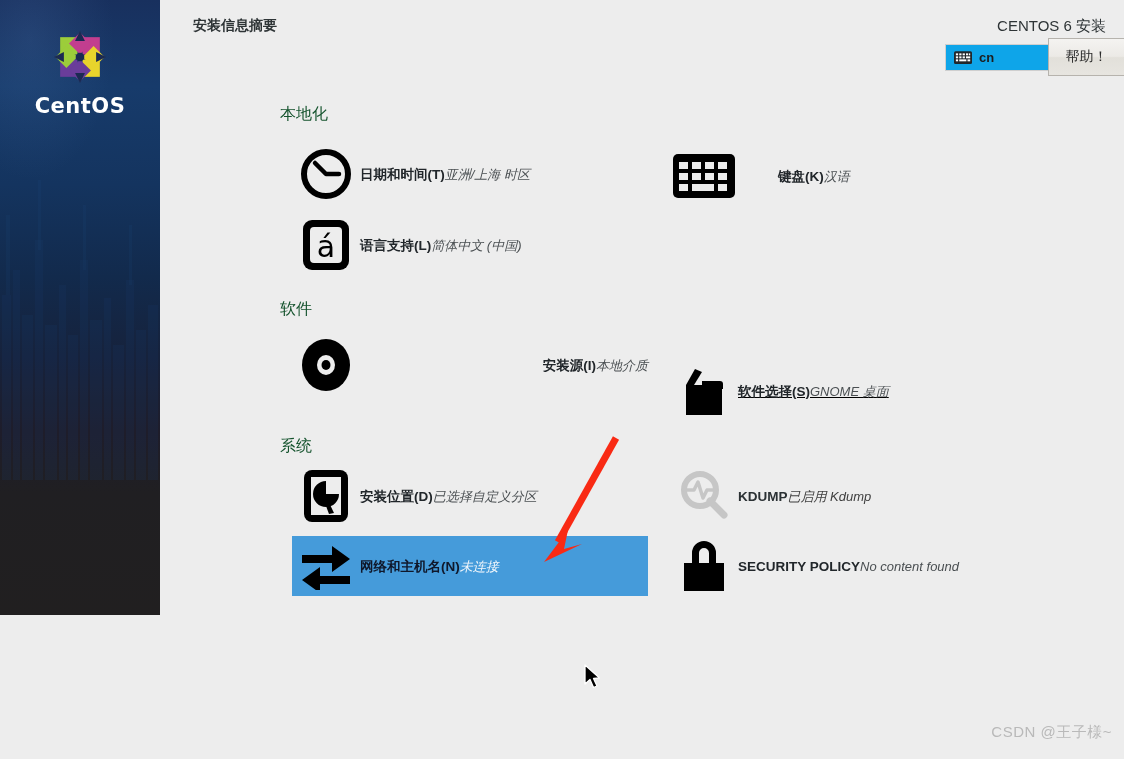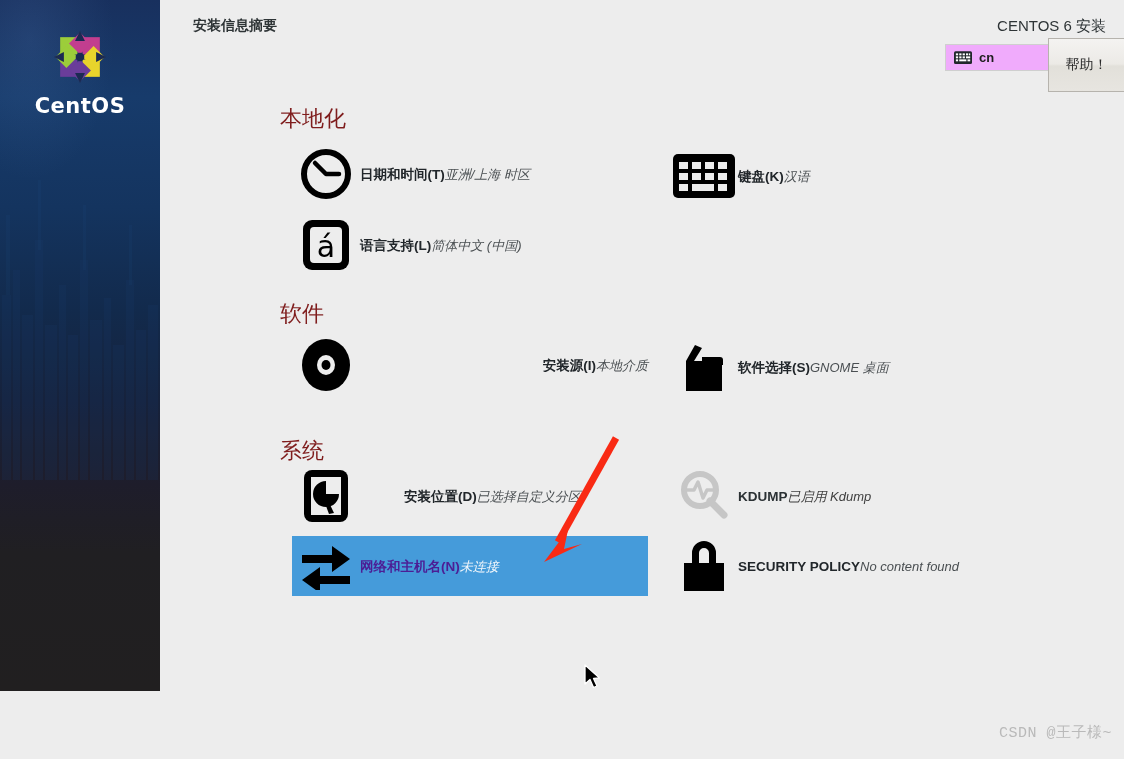--- a/index.html
+++ b/index.html
@@ -11,21 +11,21 @@
   }
   #root {
     position: relative;
     width: 1124px; height: 759px;
     background: #ededed;
   }
 
   
   #sidebar {
     position: absolute; left: 0; top: 0;
-    width: 160px; height: 691px;
+    width: 160px; height: 615px;
     background:
       linear-gradient(to bottom,
         #18305e 0%,
         #173b6b 14%,
         #14345f 30%,
         #122a4c 45%,
         #16223c 58%,
         #1e1d2b 70%,
         #201f22 80%,
         #211f20 100%);
@@ -62,47 +62,47 @@
     position: absolute; left: 180px; top: 17px;
     font-size: 14px; font-weight: bold; color: #2e3436; margin-left: 13px;
   }
   #product-title {
     position: absolute; right: 18px; top: 17px;
     font-size: 15px; color: #2e3436; white-space: nowrap;
   }
   #kb-indicator {
     position: absolute; right: 69px; top: 44px;
     width: 110px; height: 27px;
-    background: #f0abfc;
+    background: #0ea5e9;
     border: 1px solid #cfcfcf;
     box-sizing: border-box;
     display: flex; align-items: center;
     padding-left: 8px; gap: 7px;
   }
   #kb-indicator .kb-label {
     font-size: 13px; font-weight: bold; color: #1d1d1d;
   }
   #help-button {
     position: absolute; right: 0px; top: 38px;
-    width: 76px; height: 54px;
+    width: 76px; height: 38px;
     background: linear-gradient(to bottom, #f4f3f1 0%, #eceae6 48%, #e2e0da 52%, #e7e5e0 100%);
     border: 1px solid #b6b3ad;
     border-right: none;
     box-sizing: border-box;
     font-size: 14px; color: #2b2b2b;
     display: flex; align-items: center; justify-content: center;
     cursor: pointer;
   }
 
   
   #content { position: absolute; left: 160px; top: 0; width: 964px; height: 759px; }
 
   .section-title {
     position: absolute;
-    font-size: 22px; color: #7f1d1d;
+    font-size: 16px; color: #14532d;
     font-family: "DejaVu Sans", sans-serif;
   }
 
   .hub-item {
     position: absolute;
     width: 356px; height: 60px;
     display: flex; align-items: center;
     cursor: pointer;
   }
   .hub-item.selected { background: #459bda; }
@@ -112,35 +112,35 @@
   }
   .hub-text { display: flex; flex-direction: row; justify-content: center; }
   .hub-title {
     font-size: 13.5px; font-weight: bold; color: #21262a;
     line-height: 19px; white-space: nowrap;
   }
   .hub-sub {
     font-size: 13px; font-style: italic; color: #4a4f52;
     line-height: 19px; white-space: nowrap;
   }
-  .hub-item.selected .hub-title { color: #4c1d95; }
+  .hub-item.selected .hub-title { color: #0f172a; }
   .hub-item.selected .hub-sub  { color: #f2f7fb; }
   .hub-item.disabled .hub-title { color: #2b3134; }
   .hub-item.disabled .hub-sub  { color: #404040; }
 
   
   #annotation-arrow { position: absolute; left: 520px; top: 425px; pointer-events: none; }
 
   
   #mouse-cursor { position: absolute; left: 583px; top: 664px; pointer-events: none; }
 
   #watermark {
     position: absolute; right: 12px; bottom: 17px;
     font-size: 15px; color: #b9b9b9;
-    font-family: Liberation Mono, monospace;
+    font-family: Liberation Sans, sans-serif;
     letter-spacing: .5px;
   }
 </style>
 </head>
 <body>
 
 <div id="root">
 
   <div id="sidebar">
     <svg id="skyline" viewBox="0 0 160 360" preserveAspectRatio="none">
@@ -238,21 +238,21 @@
           <circle cx="27" cy="27" r="22" fill="none" stroke="#000" stroke-width="6"></circle>
           <path d="M16 16 L27 27 L40 27" fill="none" stroke="#000" stroke-width="4.5" stroke-linecap="round" stroke-linejoin="round"></path>
         </svg>
       </span>
       <span class="hub-text">
         <span class="hub-title">日期和时间(T)</span>
         <span class="hub-sub">亚洲/上海 时区</span>
       </span>
     </div>
 
-    <div class="hub-item" style="left:510px; top:146px;">
+    <div class="hub-item" style="left:510px; top:146px;gap:40px;">
       <span class="hub-icon">
         <svg width="62" height="44" viewBox="0 0 62 44">
           <rect x="0" y="0" width="62" height="44" rx="5" fill="#000"></rect>
           <g fill="#ededed">
             <rect x="6" y="8" width="9" height="7"></rect>
             <rect x="19" y="8" width="9" height="7"></rect>
             <rect x="32" y="8" width="9" height="7"></rect>
             <rect x="45" y="8" width="9" height="7"></rect>
             <rect x="6" y="19" width="9" height="7"></rect>
             <rect x="19" y="19" width="9" height="7"></rect>
@@ -293,37 +293,37 @@
           <ellipse cx="27" cy="27" rx="9" ry="10" fill="#ededed"></ellipse>
           <ellipse cx="27" cy="27" rx="4.5" ry="5" fill="#000"></ellipse>
         </svg>
       </span>
       <span class="hub-text">
         <span class="hub-title">安装源(I)</span>
         <span class="hub-sub">本地介质</span>
       </span>
     </div>
 
-    <div class="hub-item" style="left:510px; top:337px;">
+    <div class="hub-item" style="left:510px; top:361px;text-decoration:underline;">
       <span class="hub-icon">
         <svg width="56" height="56" viewBox="0 0 56 56">
           <path d="M10 22 L10 52 L46 52 L46 22 Z" fill="#000"></path>
           <path d="M10 22 L19 6 L26 9 L18 22 Z" fill="#000"></path>
           <path d="M26 18 L44 18 C46 18 47 19 47 21 L47 26 L26 26 Z" fill="#000"></path>
         </svg>
       </span>
       <span class="hub-text">
         <span class="hub-title">软件选择(S)</span>
         <span class="hub-sub">GNOME 桌面</span>
       </span>
     </div>
 
     <div class="section-title" style="left:120px; top:424px;margin-top:12px;">系统</div>
 
-    <div class="hub-item" style="left:132px; top:466px;gap:44px;">
+    <div class="hub-item" style="left:132px; top:466px;">
       <span class="hub-icon">
         <svg width="54" height="58" viewBox="0 0 54 58">
           <rect x="5" y="3" width="44" height="52" rx="8" fill="#000"></rect>
           <rect x="12" y="10" width="30" height="38" fill="#ededed"></rect>
           <path d="M27 14 A13 13 0 1 0 40 27 L27 27 Z" fill="#000"></path>
           <path d="M25 25 L35 46 L30 47 L23 28 Z" fill="#000"></path>
         </svg>
       </span>
       <span class="hub-text">
         <span class="hub-title">安装位置(D)</span>

